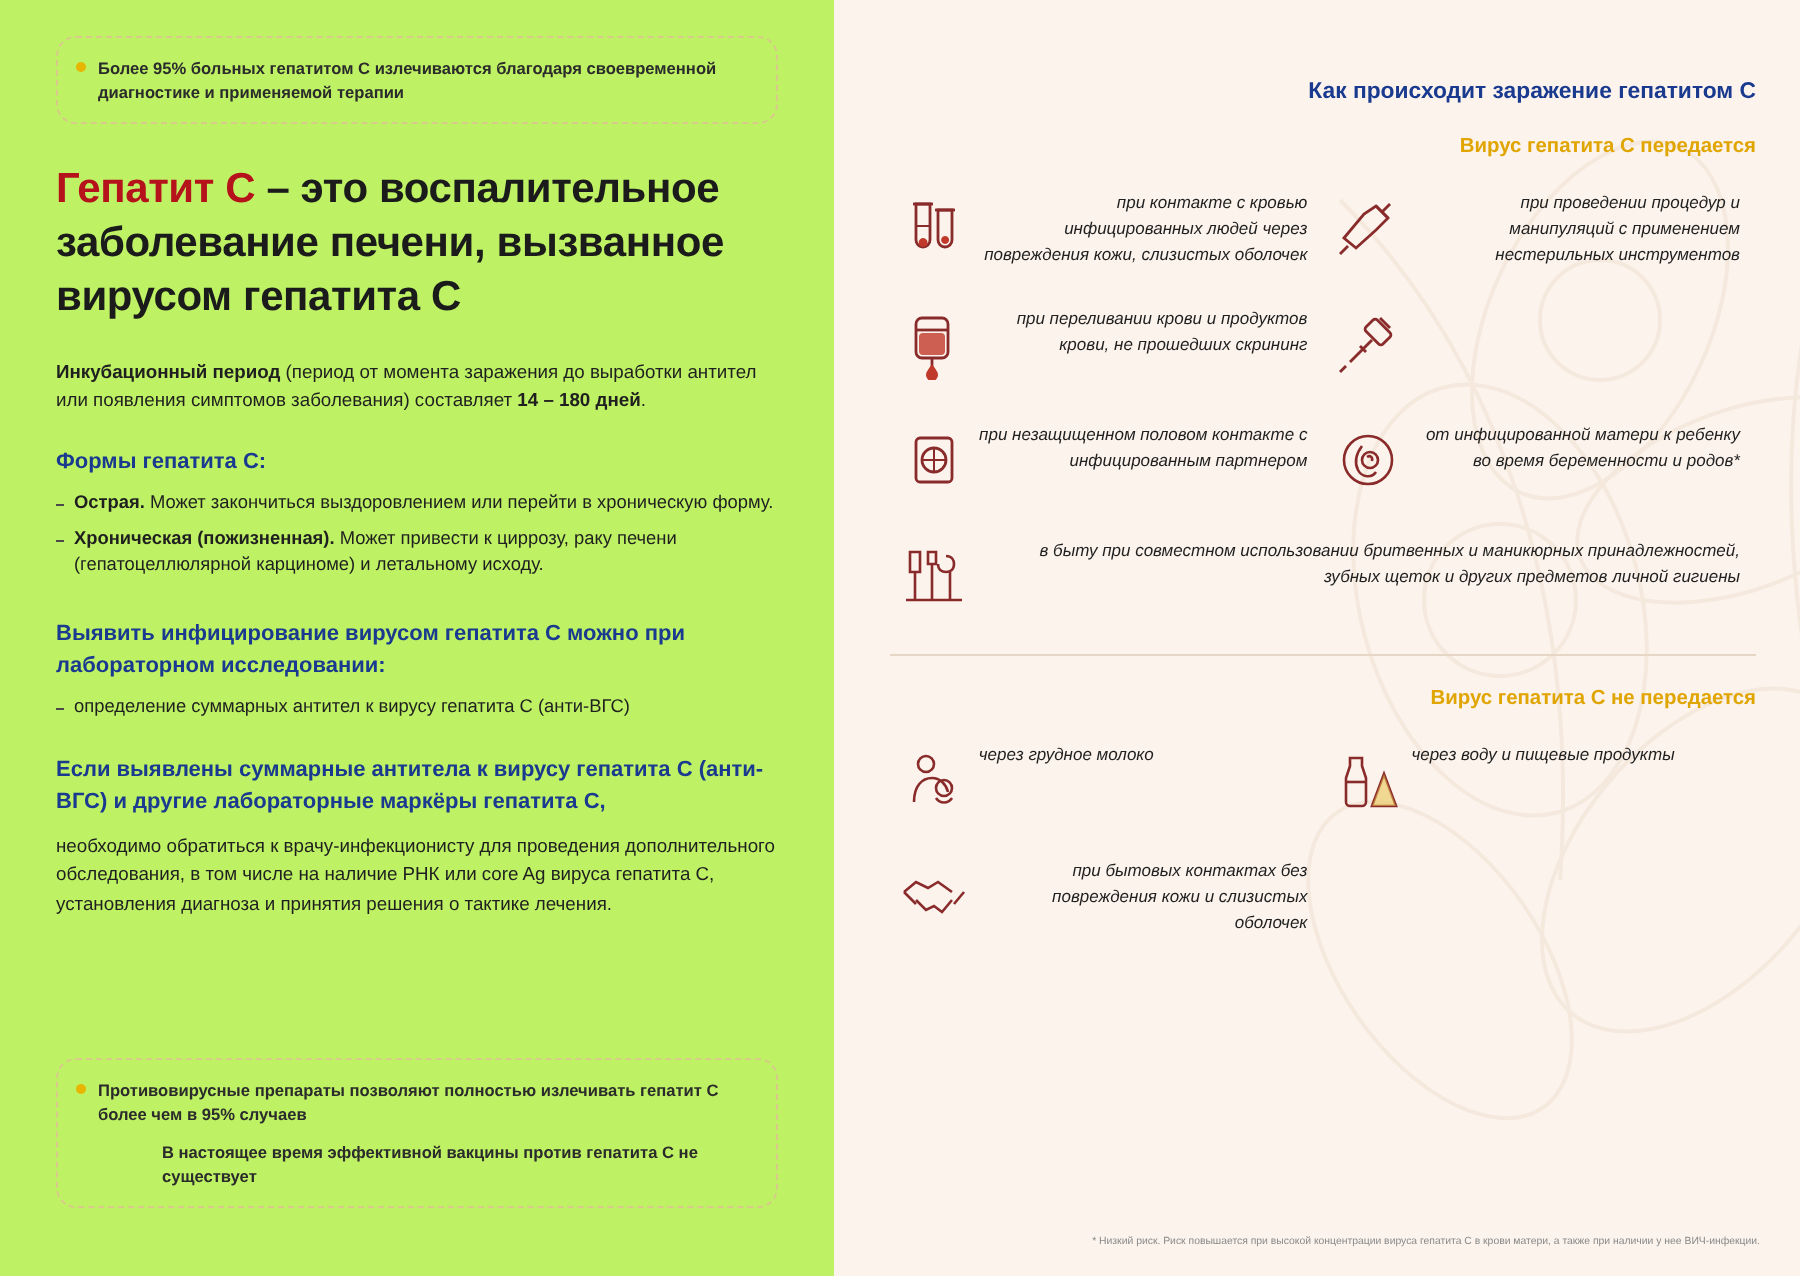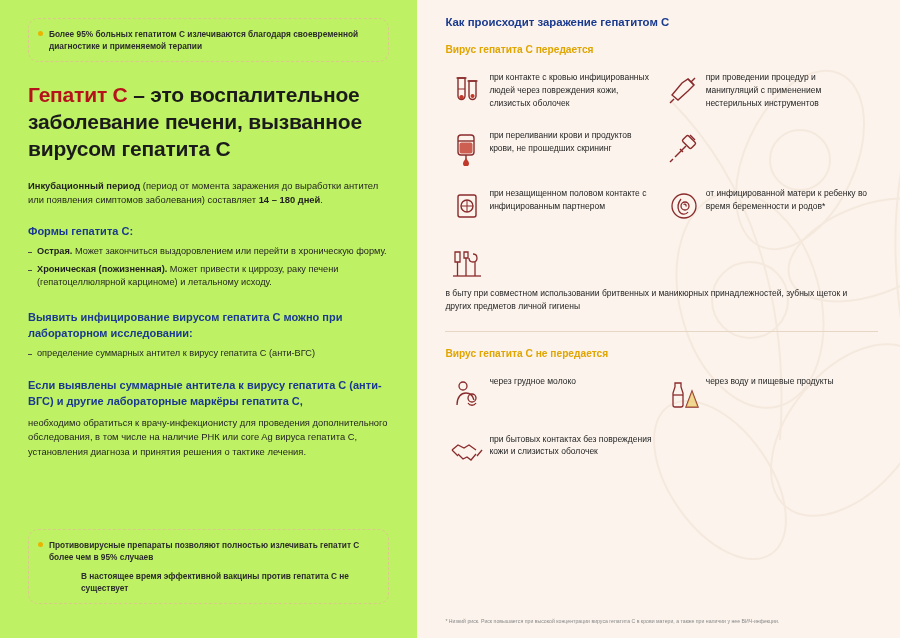--- a/index.html
+++ b/index.html
@@ -112,22 +112,23 @@
     bottom: 34px;
   }
 
   
   .right {
     position: relative;
     width: 524px;
     height: 638px;
     background: #fbf3ec;
     box-sizing: border-box;
-    padding: 16px 22px 10px 28px;
+    padding: 40px 22px 10px 28px;
     overflow: hidden;
+    text-align: right;
   }
   .watermark {
     position: absolute;
     right: -70px;
     top: 40px;
     width: 420px;
     height: 520px;
     opacity: 0.5;
     pointer-events: none;
   }
@@ -151,34 +152,35 @@
     flex-wrap: wrap;
   }
   .cell {
     width: 50%;
     display: flex;
     align-items: flex-start;
     margin-bottom: 16px;
     box-sizing: border-box;
     padding-right: 8px;
   }
-  .cell.full { width: 100%; flex-direction: column; }
+  .cell.full { width: 100%; }
   .cell .ico {
     width: 44px;
     min-width: 44px;
     height: 42px;
     display: flex;
     align-items: center;
     justify-content: center;
   }
   .cell .txt {
     font-size: 8.5px;
     line-height: 1.5;
     color: #1f1f1f;
     padding-top: 2px;
+    font-style: italic;
   }
   .divider {
     position: relative;
     height: 1px;
     background: #e6d6c6;
     margin: 2px 0 16px 0;
   }
   .footnote {
     position: absolute;
     left: 28px;

